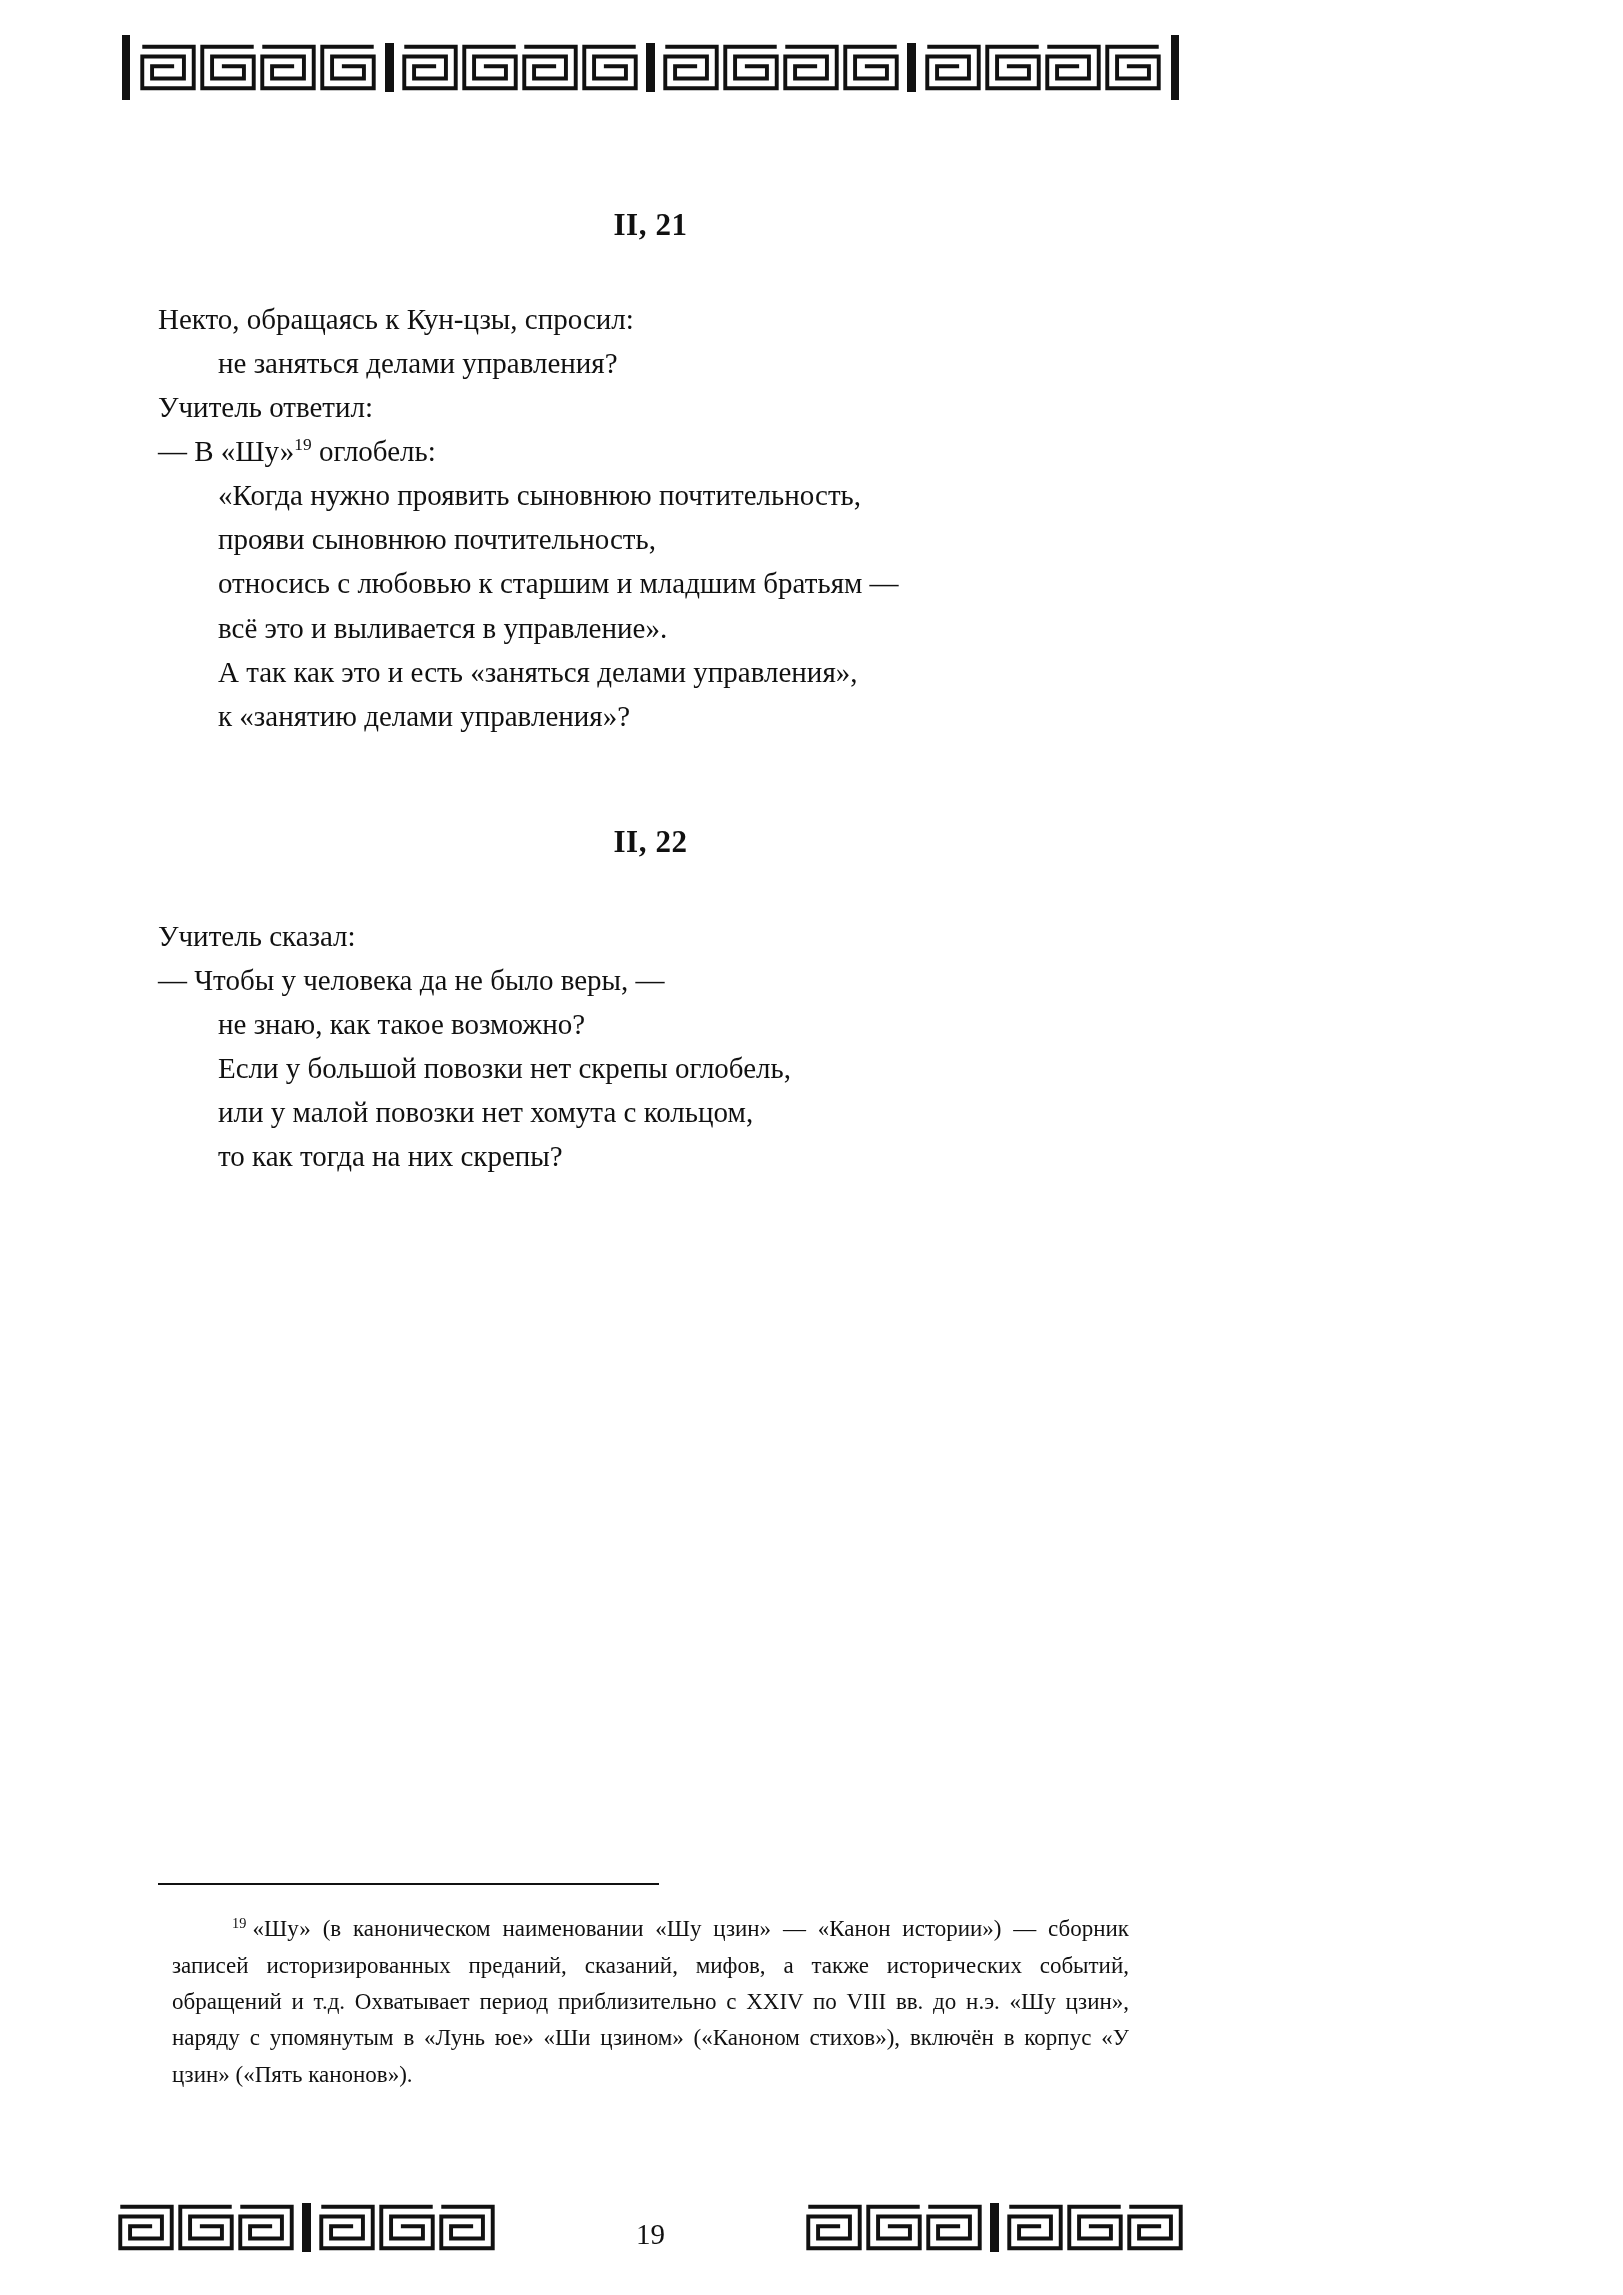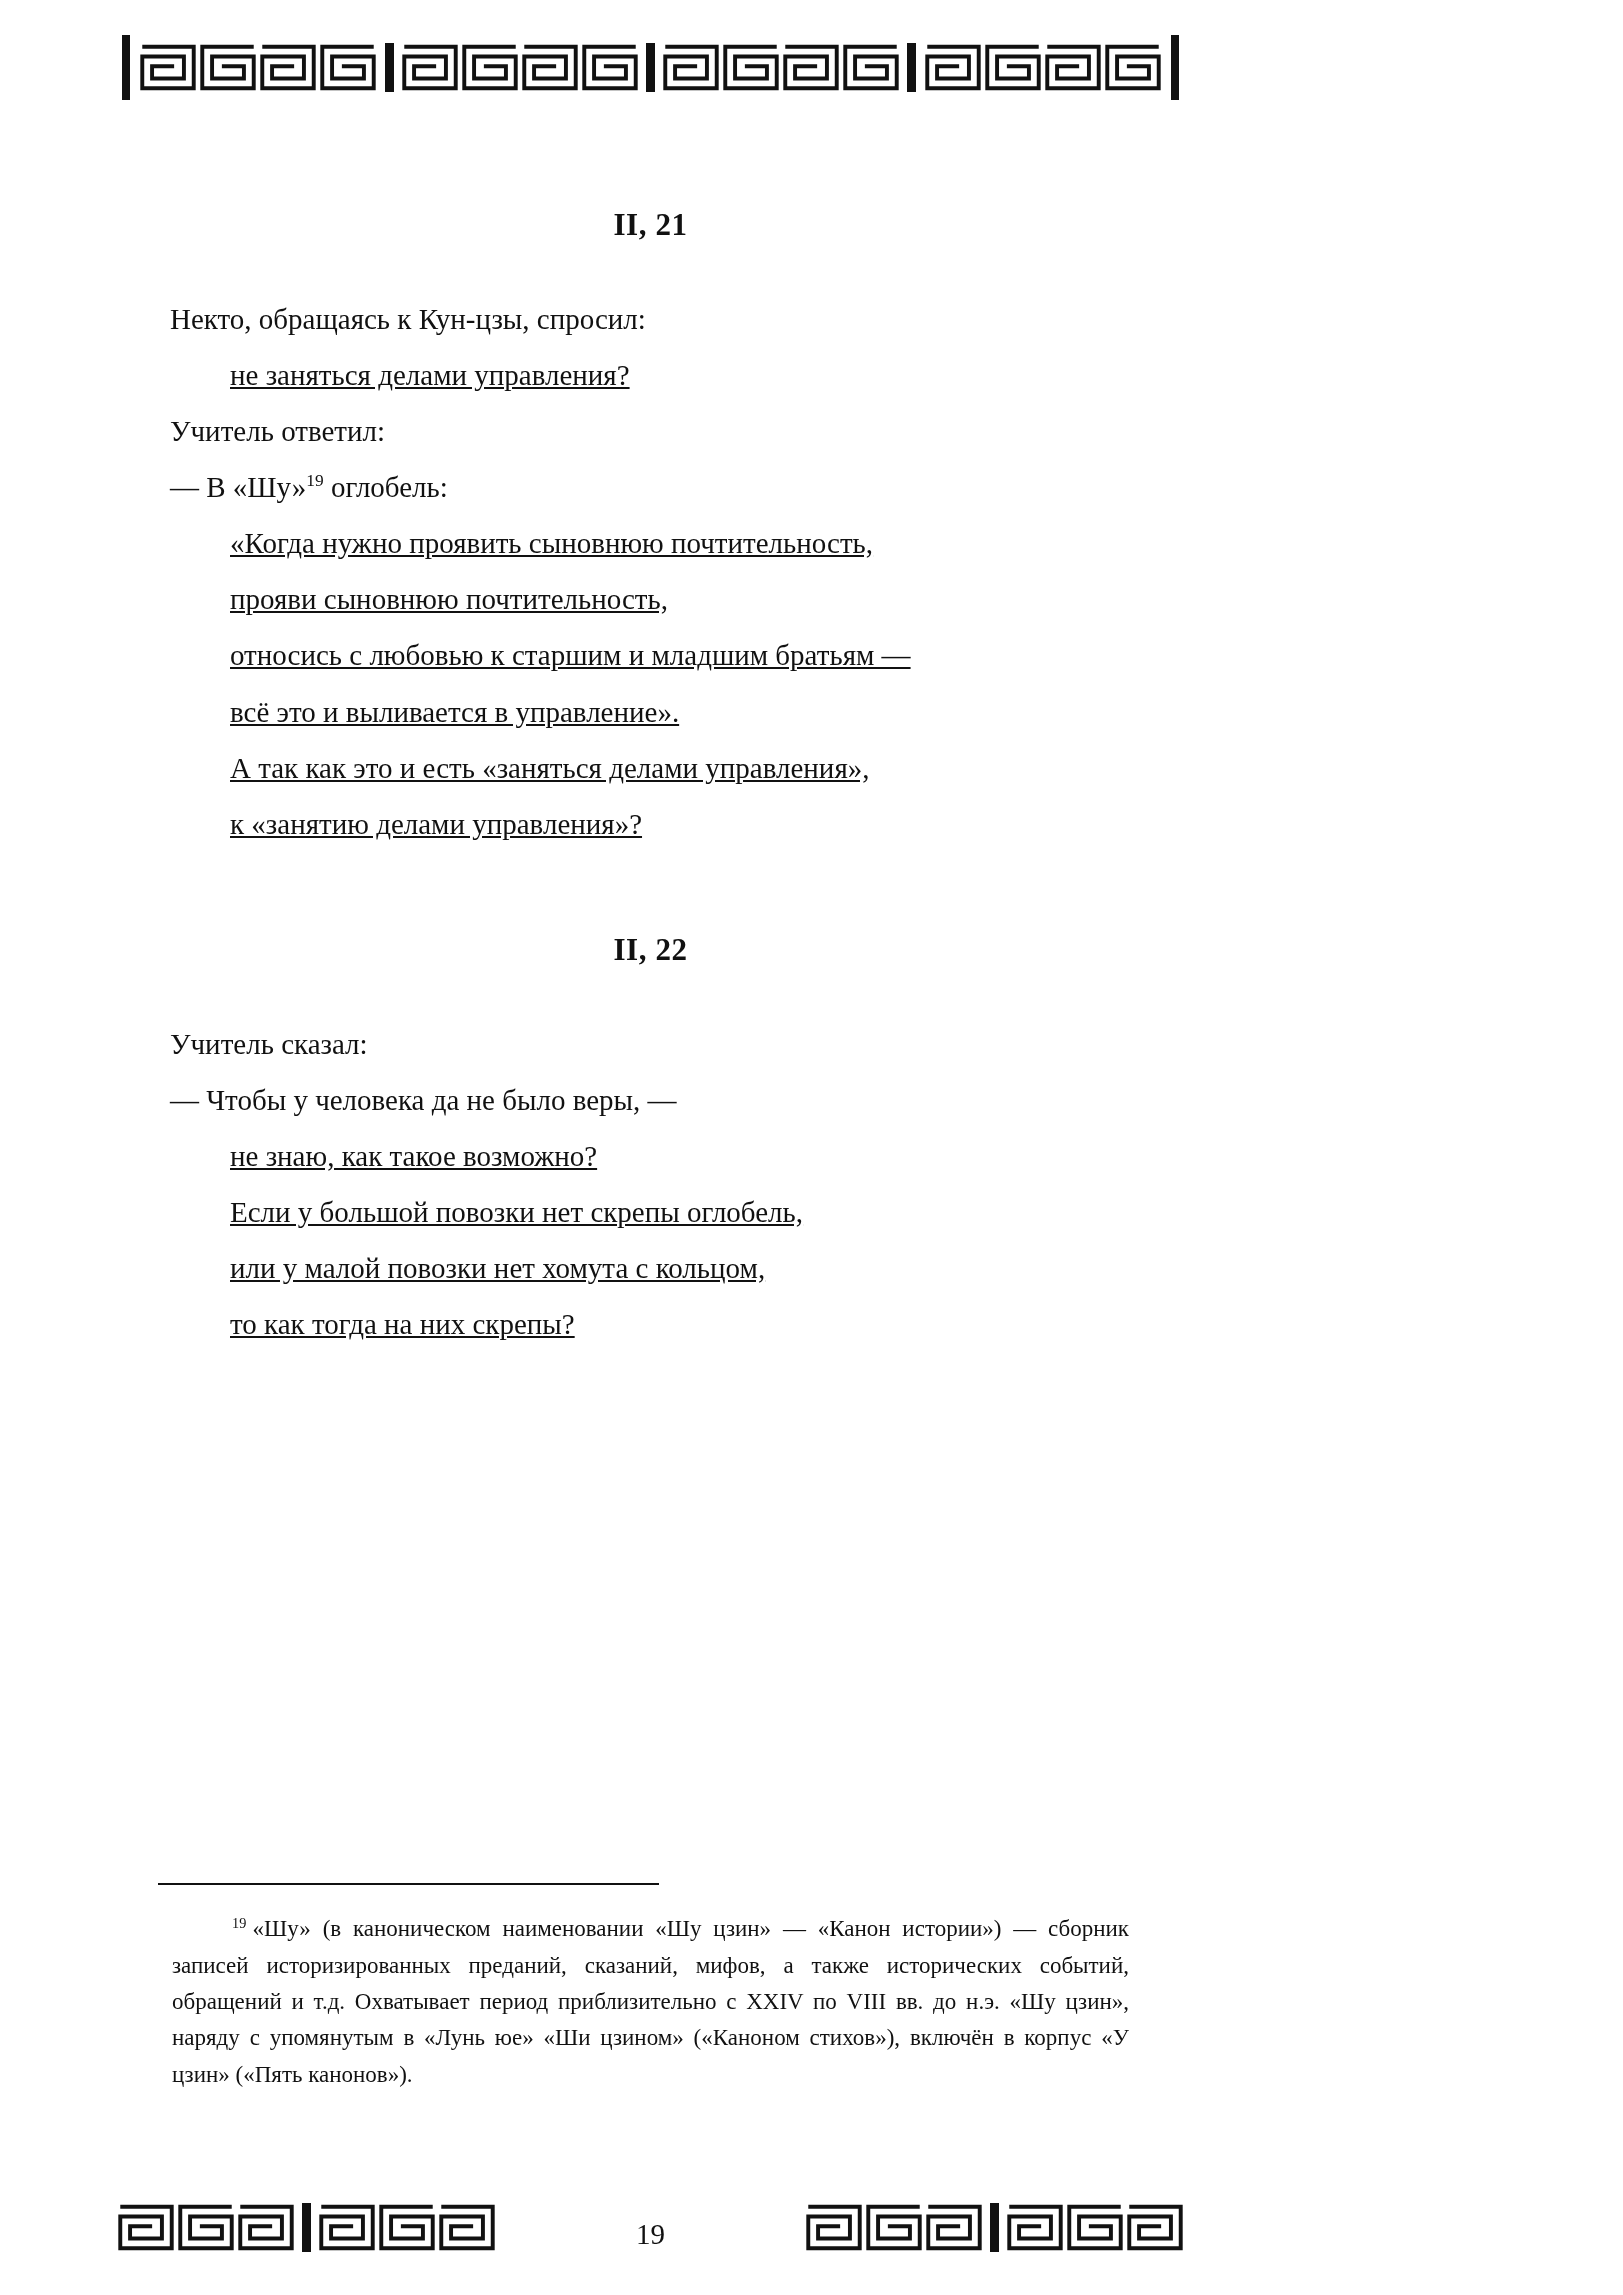--- a/index.html
+++ b/index.html
@@ -99,30 +99,29 @@
     margin-top: 86px;
   }
 
   .verse {
     font-size: 29px;
     line-height: 1.52;
   }
 
   .line {
     white-space: pre-wrap;
-    margin: 12px;
+    margin: 0;
     padding: 0;
   }
   .line.indent1 {
     padding-left: 60px;
     text-indent: -60px;
   }
   .line.indent2 {
     padding-left: 60px;
-    text-decoration: underline;
   }
 
   sup.fn {
     font-size: 0.6em;
     vertical-align: super;
     line-height: 0;
   }
 
   
   .footnote-zone {

